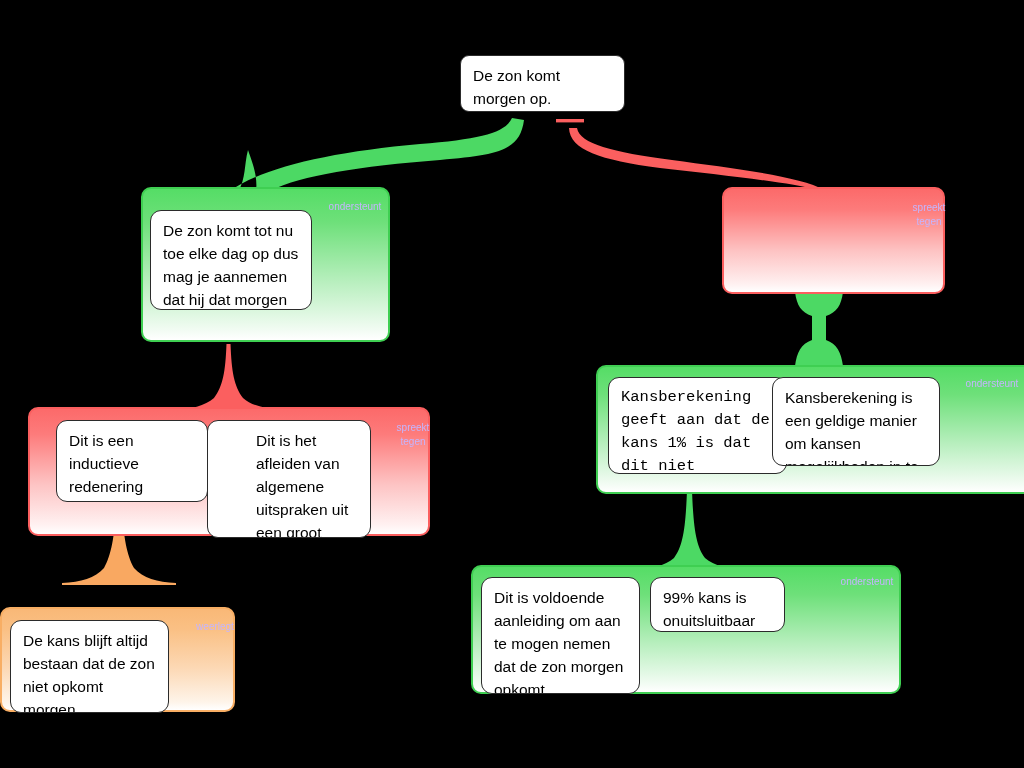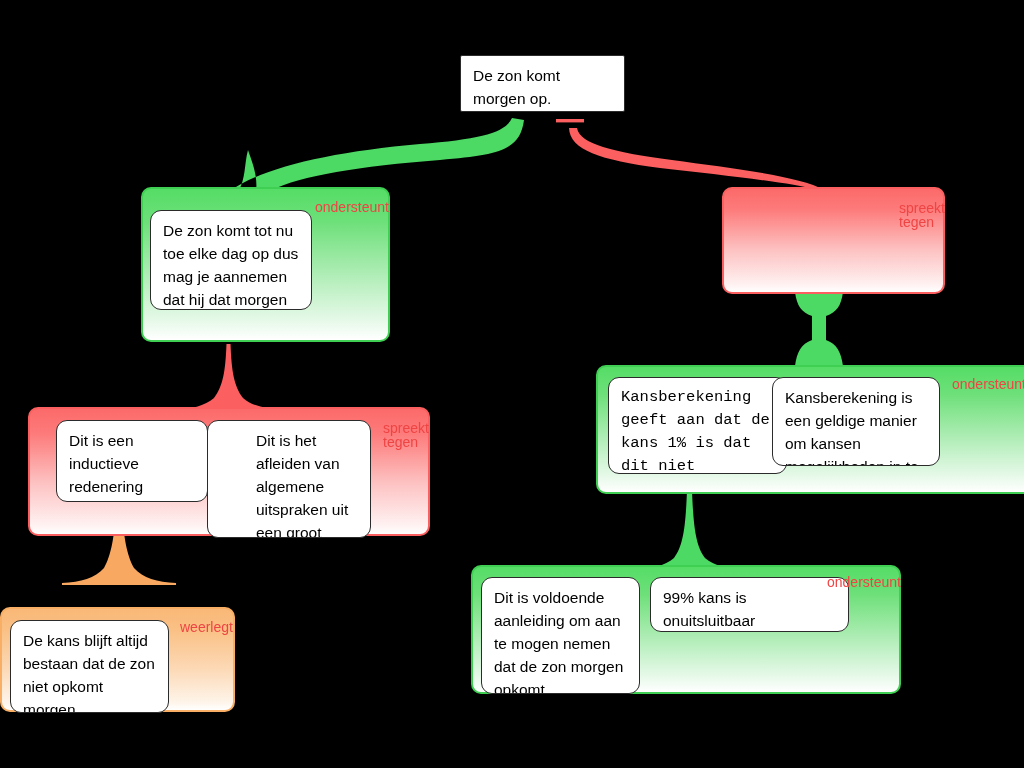--- a/index.html
+++ b/index.html
@@ -52,44 +52,44 @@
     background: linear-gradient(to bottom, #fc6a6a 0%, #fd7b7b 20%, #fdc3c3 60%, #fff0f0 92%, #ffffff 100%);
     border: 2px solid #fb5f5f;
   }
   .container-orange {
     background: linear-gradient(to bottom, #f9b877 0%, #fac084 20%, #fcd8b4 58%, #fef4e9 92%, #ffffff 100%);
     border: 2px solid #f8ae64;
   }
 
   .container-label {
     position: absolute;
-    color: #ef4444;
-    font-size: 14px;
+    color: #c4b5fd;
+    font-size: 10px;
     line-height: 14px;
-    text-align: left;
+    text-align: center;
     white-space: pre-line;
     z-index: 5;
   }
 
   
   .stmt {
     position: absolute;
     z-index: 4;
     box-sizing: border-box;
     background: #ffffff;
     border: 1.4px solid #2b2b2b;
     border-radius: 11px;
     color: #000000;
     font-size: 15.5px;
     line-height: 23px;
     padding: 8px 11px 6px 12px;
     overflow: hidden;
   }
   .stmt.root {
-    border-radius: 2px;
+    border-radius: 9px;
     font-size: 15.5px;
   }
 </style>
 </head>
 <body>
 
 <div id="canvas">
 
   <svg id="edges" viewBox="0 0 1024 768" width="1024" height="768" xmlns="http://www.w3.org/2000/svg">
 
@@ -175,15 +175,15 @@
   <div class="stmt" style="left:10px; top:620px; width:159px; height:93px;">De kans blijft altijd bestaan dat de zon niet opkomt morgen.</div>
 
   <div class="container container-green flat-right" style="left:596px; top:365px; width:430px; height:129px;"></div>
   <div class="container-label" style="left:952px; top:377px; width:80px;">ondersteunt</div>
   <div class="stmt" style="left:608px; top:377px; width:179px; height:97px;font-family:Liberation Mono, monospace;">Kansberekening geeft aan dat de kans 1% is dat dit niet gebeurt.</div>
   <div class="stmt" style="left:772px; top:377px; width:168px; height:89px;">Kansberekening is een geldige manier om kansen mogelijkheden in te schatten.</div>
 
   <div class="container container-green" style="left:471px; top:565px; width:430px; height:129px;"></div>
   <div class="container-label" style="left:827px; top:575px; width:80px;">ondersteunt</div>
   <div class="stmt" style="left:481px; top:577px; width:159px; height:117px;padding-left:12px;">Dit is voldoende aanleiding om aan te mogen nemen dat de zon morgen opkomt.</div>
-  <div class="stmt" style="left:650px; top:577px; width:199px; height:55px;">99% kans is onuitsluitbaar</div>
+  <div class="stmt" style="left:650px; top:577px; width:135px; height:55px;">99% kans is onuitsluitbaar</div>
 
 </div>
 
 </body></html>

